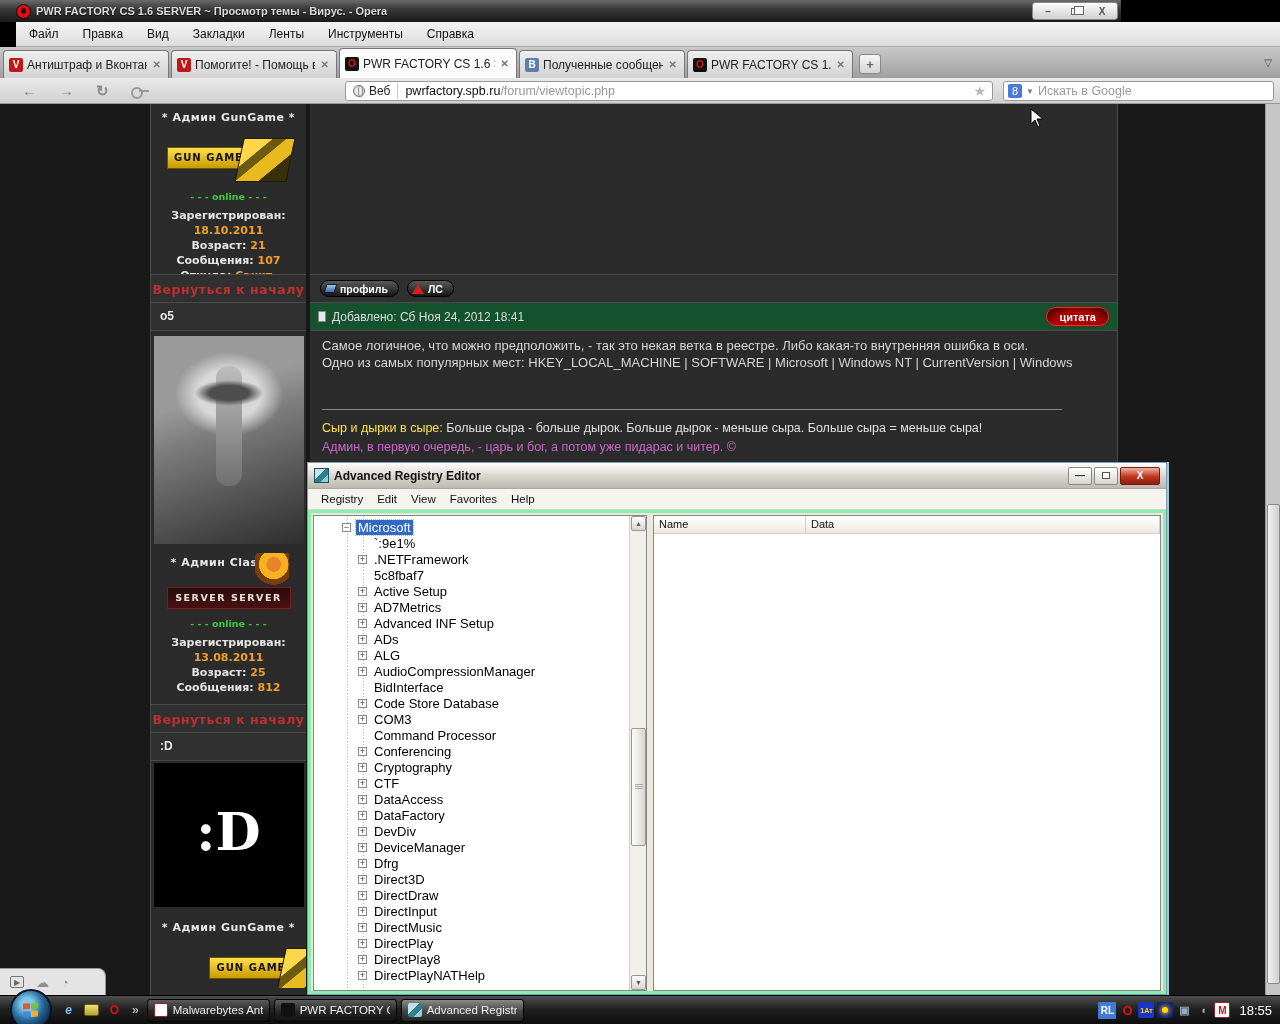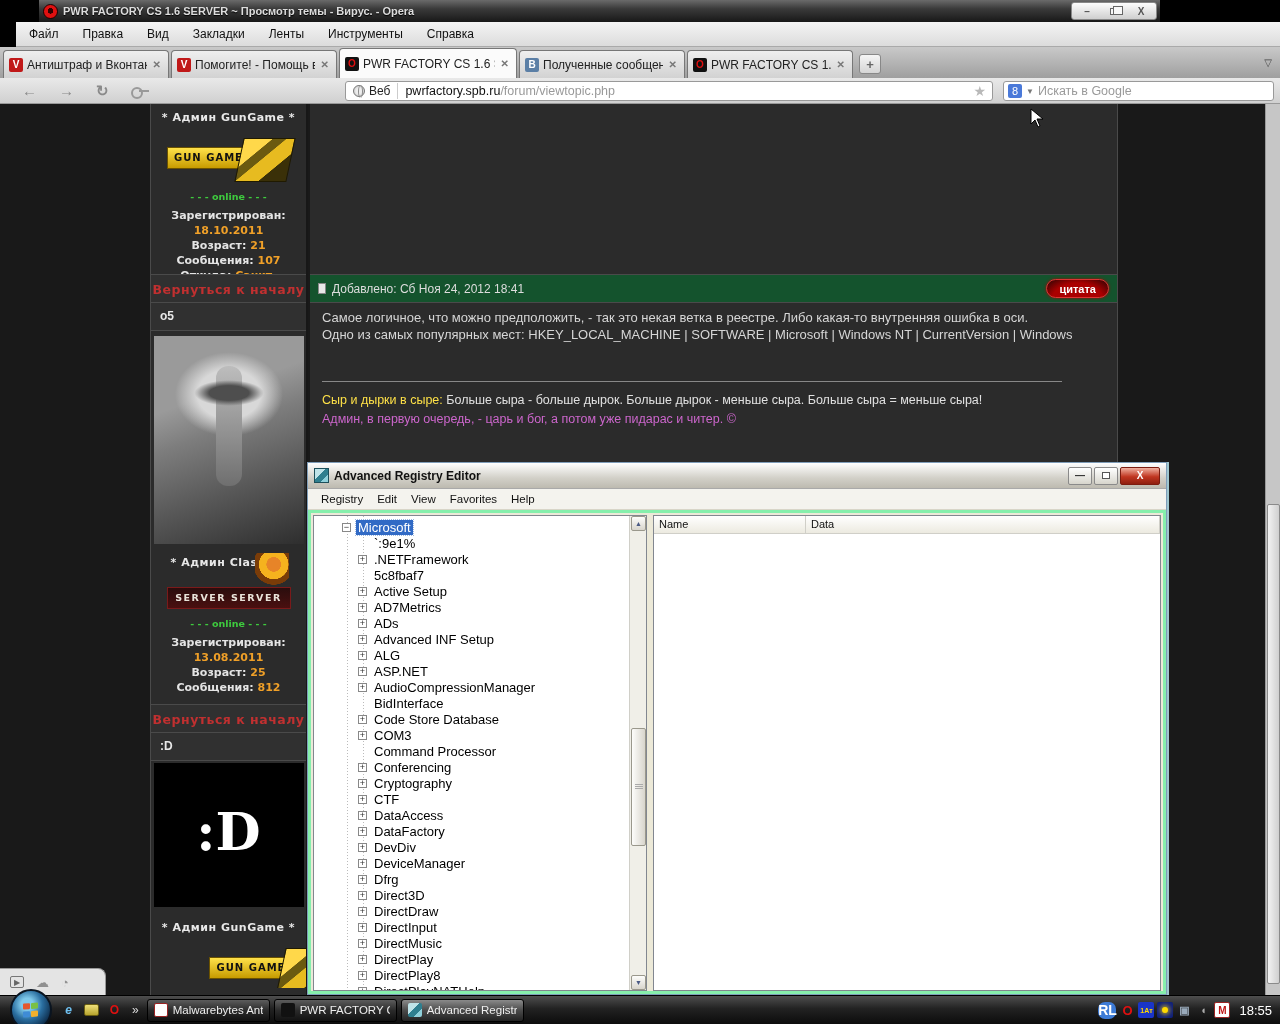--- a/index.html
+++ b/index.html
@@ -2,21 +2,21 @@
 <html><head>
 <meta charset="utf-8">
 <style>
   * { margin:0; padding:0; box-sizing:border-box; }
   html,body { width:1280px; height:1024px; overflow:hidden; background:#000;
     font-family:"Liberation Sans", sans-serif; }
 
   
   #titlebar { position:absolute; left:0; top:0; width:1121px; height:22px;
     background:linear-gradient(#6a6a6a,#3a3a3a 40%,#181818);
-    display:flex; align-items:center; padding:0 4px;margin-left:39px; }
+    display:flex; align-items:center; padding:0 16px; }
   #opera-logo { width:15px; height:15px; border-radius:50%;
     background:radial-gradient(circle at 50% 45%, #300 0 28%, #e01010 30% 80%, #800 100%);
     border:1px solid #200; margin-right:5px; flex:none; }
   #win-title { color:#ddd; font-weight:bold; font-size:11px; text-shadow:0 1px 1px #000;
     white-space:nowrap; }
   #win-controls { position:absolute; right:3px; top:2px; display:flex; gap:1px;
     background:linear-gradient(#fdfdfd,#cfcfcf); border:1px solid #888; border-radius:3px; padding:1px 2px; }
   .wc-btn { width:26px; height:14px; display:flex; align-items:center; justify-content:center;
     color:#555; font-size:10px; font-weight:bold; border-radius:2px; }
   .restore-glyph { width:8px; height:7px; border:1px solid #666; position:relative; background:#f8f8f8; }
@@ -239,22 +239,22 @@
     background:linear-gradient(#5c5c5c,#2a2a2a 50%,#111); display:flex; align-items:center;
     padding:0 6px; gap:5px; color:#eee; font-size:11.5px; }
   .task-btn.active { background:linear-gradient(#8a8a8a,#4a4a4a 50%,#222); }
   .task-btn .t-ic { width:14px; height:14px; flex:none; border-radius:2px; display:flex;
     align-items:center; justify-content:center; font-size:10px; font-weight:bold; }
   .t-ic.malwarebytes { background:#fff; color:#c01818; border:1px solid #922; }
   .t-ic.opera { background:#111; color:#e01010; }
   .t-ic.registry { background:linear-gradient(135deg,#bfe3e8 0 40%,#2f7f8f 41% 70%,#8fd0da 71%); }
   .t-label { white-space:nowrap; overflow:hidden; }
   #tray { margin-left:auto; display:flex; align-items:center; gap:3px; padding-right:8px; }
-  #lang-ind { width:18px; height:17px; background:#3d7bd6; color:#fff; font-size:14px; font-weight:bold;
-    display:flex; align-items:center; justify-content:center; border-radius:7px; }
+  #lang-ind { width:18px; height:17px; background:#3d7bd6; color:#fff; font-size:10px; font-weight:bold;
+    display:flex; align-items:center; justify-content:center; border-radius:1px; }
   .tray-ic { width:16px; height:16px; display:flex; align-items:center; justify-content:center;
     font-size:10px; font-weight:bold; border-radius:2px; }
   #tr-opera { color:#e01010; font-size:13px; }
   #tr-punto { background:#1a35c8; color:#ffd900; font-size:7px; }
   #tr-wifi { background:#10207a; position:relative; }
   #tr-wifi:before { content:""; width:6px; height:6px; border-radius:50%; background:#ffd900;
     box-shadow:0 0 4px 2px rgba(255,217,0,.6); }
   #tr-net { color:#9ab; font-size:11px; }
   #tr-vol { color:#aaa; font-size:11px; }
   #tr-mb { background:#fff; color:#c01818; border:1px solid #922; font-size:10px; }
@@ -387,20 +387,30 @@
           <div class="badge-gun" style="margin:0;">
             <div class="bar">GUN GAME</div>
             <div class="gg"></div>
           </div>
         </div>
       </div>
     </div>
 
     <div id="main-col">
       <div style="height:171px;border-bottom:1px solid #4a4a4a;"></div>
+      <div class="btns-row">
+        <span class="pill">
+            <span class="pill-profile-icon"></span>
+            <span>профиль</span>
+          </span>
+        <span class="pill">
+            <span class="pill-pm-icon"></span>
+            <span>ЛС</span>
+          </span>
+      </div>
       <div class="post-hdr">
         <span class="sheet-icon"></span>
         <span>Добавлено: Сб Ноя 24, 2012 18:41</span>
         <span class="quote-btn">цитата</span>
       </div>
       <div class="post-body">
         <div>
             <div class="post-line">Самое логичное, что можно предположить, - так это некая ветка в реестре. Либо какая-то внутренняя ошибка в оси.</div>
             <div class="post-line">Одно из самых популярных мест: HKEY_LOCAL_MACHINE | SOFTWARE | Microsoft | Windows NT | CurrentVersion | Windows</div>
         </div>
@@ -454,33 +464,29 @@
             <div class="trow g-plus d2">
               <span class="twisty"></span>
               <span class="tlabel">Active Setup</span>
             </div>
             <div class="trow g-plus d2">
               <span class="twisty"></span>
               <span class="tlabel">AD7Metrics</span>
             </div>
             <div class="trow g-plus d2">
               <span class="twisty"></span>
+              <span class="tlabel">Advanced INF Setup</span>
+            </div>
+            <div class="trow g-plus d2">
+              <span class="twisty"></span>
               <span class="tlabel">ADs</span>
             </div>
             <div class="trow g-plus d2">
               <span class="twisty"></span>
-              <span class="tlabel">Advanced INF Setup</span>
-            </div>
-            <div class="trow g-plus d2">
-              <span class="twisty"></span>
               <span class="tlabel">ALG</span>
-            </div>
-            <div class="trow g-plus d2">
-              <span class="twisty"></span>
-              <span class="tlabel">ASP.NET</span>
             </div>
             <div class="trow g-plus d2">
               <span class="twisty"></span>
               <span class="tlabel">AudioCompressionManager</span>
             </div>
             <div class="trow g-none d2">
               <span class="twisty"></span>
               <span class="tlabel">BidInterface</span>
             </div>
             <div class="trow g-plus d2">

